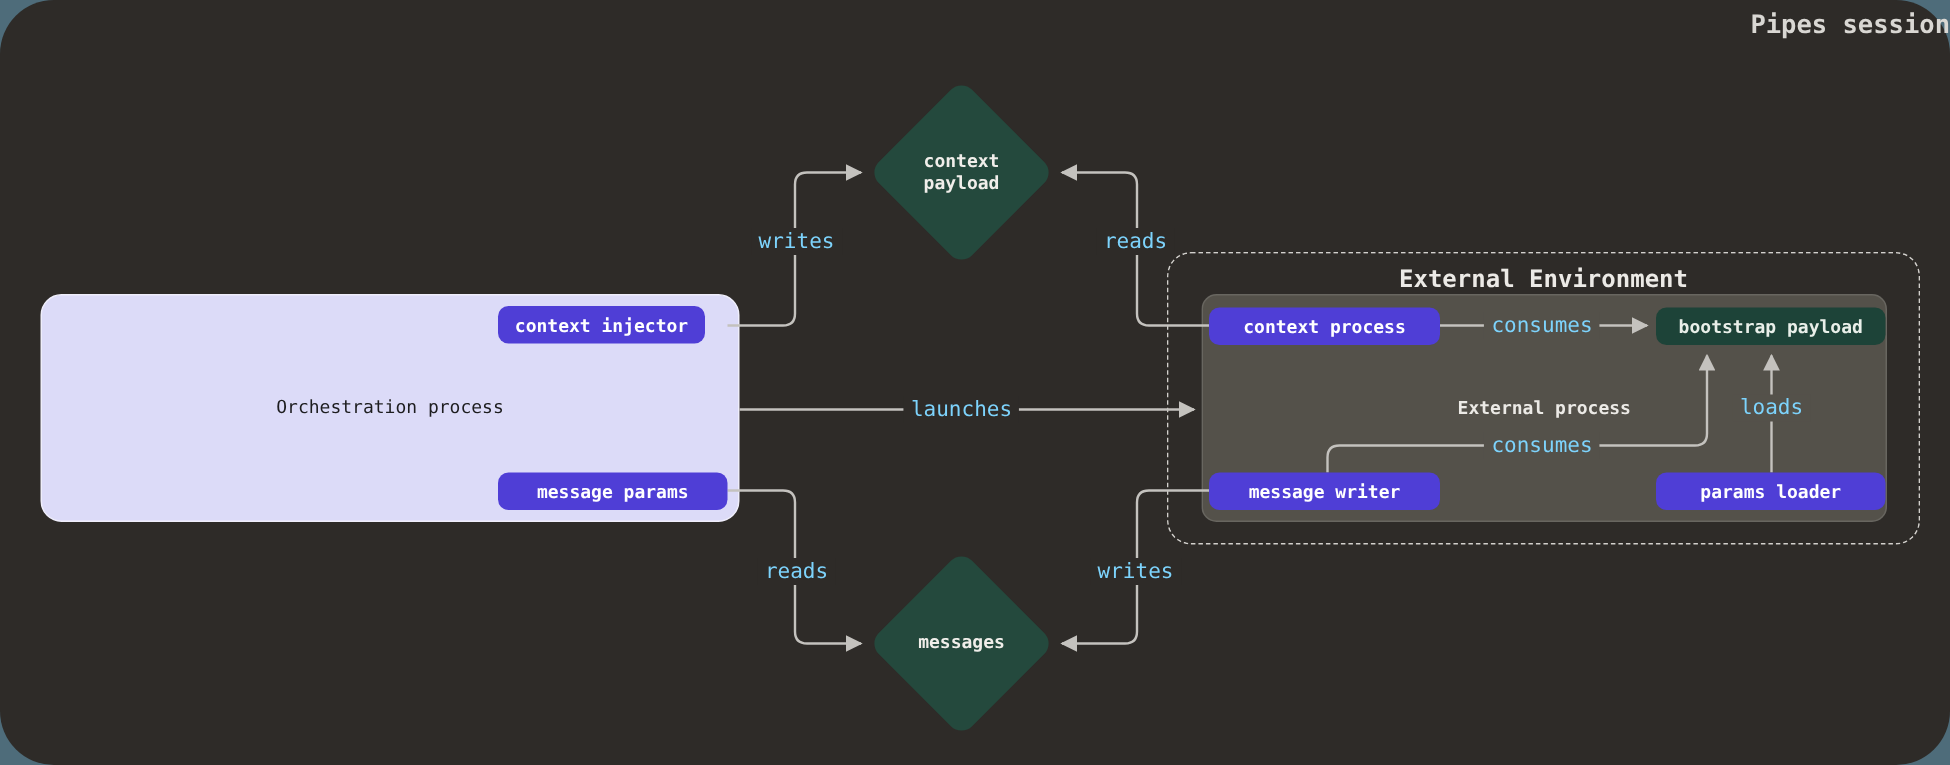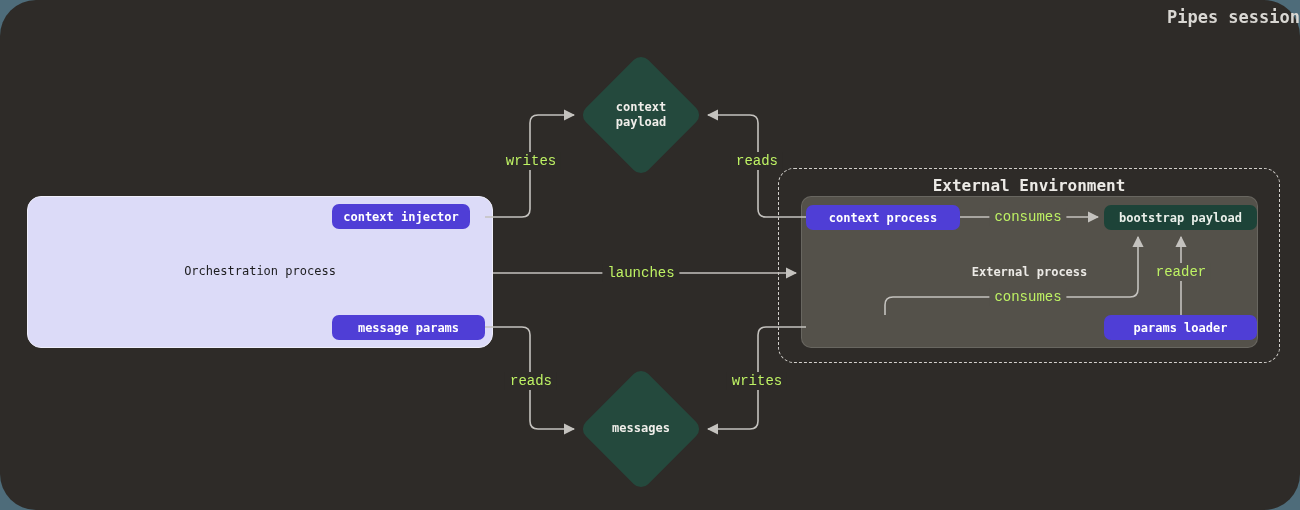--- a/index.html
+++ b/index.html
@@ -45,21 +45,21 @@
   #diamond-ctx  { left:597px; top:71px; }
   #diamond-msg  { left:597px; top:385px; }
   .diamond-label { position:absolute; text-align:center; color:#f0eeea; font-size:12px;
                    font-weight:bold; line-height:15px; z-index:3; }
   #diamond-ctx-label { left:606px; top:100px; width:70px; }
   #diamond-msg-label { left:581px; top:421px; width:120px; }
 
   
   .wires { position:absolute; left:0; top:0; z-index:2; }
   .elabel { position:absolute; transform:translate(-50%,-50%); font-size:14px;
-            color:#bef264; padding:1px 5px; white-space:nowrap; z-index:4;font-family:Liberation Mono, monospace; }
+            color:#7dd3fc; padding:1px 5px; white-space:nowrap; z-index:4; }
   .on-dark { background:#2e2b28; }
   .on-gray { background:#54514a; }
 </style>
 </head>
 <body>
 
 <div class="stage">
   <div class="canvas"></div>
 
   <div class="title">Pipes session</div>
@@ -91,24 +91,25 @@
   </svg>
 
   <div class="diamond-shape" id="diamond-ctx"></div>
   <div class="diamond-label" id="diamond-ctx-label">context payload</div>
   <div class="diamond-shape" id="diamond-msg"></div>
   <div class="diamond-label" id="diamond-msg-label">messages</div>
 
   <div class="btn btn-purple" id="ctx-injector">context injector</div>
   <div class="btn btn-purple" id="msg-reader">message params</div>
   <div class="btn btn-purple" id="ctx-loader">context process</div>
+  <div class="btn btn-purple" id="msg-writer">message writer</div>
   <div class="btn btn-teal" id="bootstrap">bootstrap payload</div>
   <div class="btn btn-purple" id="params">params loader</div>
 
   <div class="elabel on-dark" style="left:531px; top:161px;">writes</div>
   <div class="elabel on-dark" style="left:757px; top:161px;">reads</div>
   <div class="elabel on-dark" style="left:641px; top:273px;">launches</div>
   <div class="elabel on-dark" style="left:531px; top:381px;">reads</div>
   <div class="elabel on-dark" style="left:757px; top:381px;">writes</div>
   <div class="elabel on-gray" style="left:1028px; top:217px;">consumes</div>
   <div class="elabel on-gray" style="left:1028px; top:297px;">consumes</div>
-  <div class="elabel on-gray" style="left:1181px; top:272px;">reader</div>
+  <div class="elabel on-gray" style="left:1181px; top:272px;">loads</div>
 </div>
 
 </body></html>

